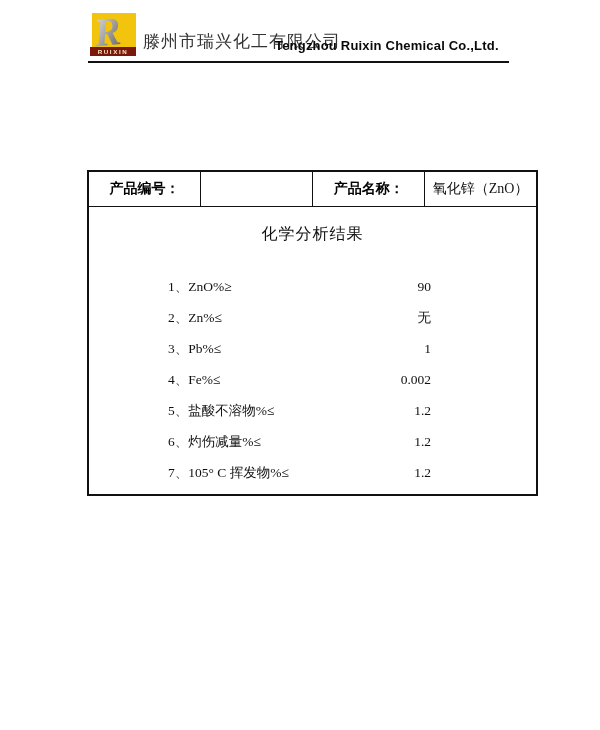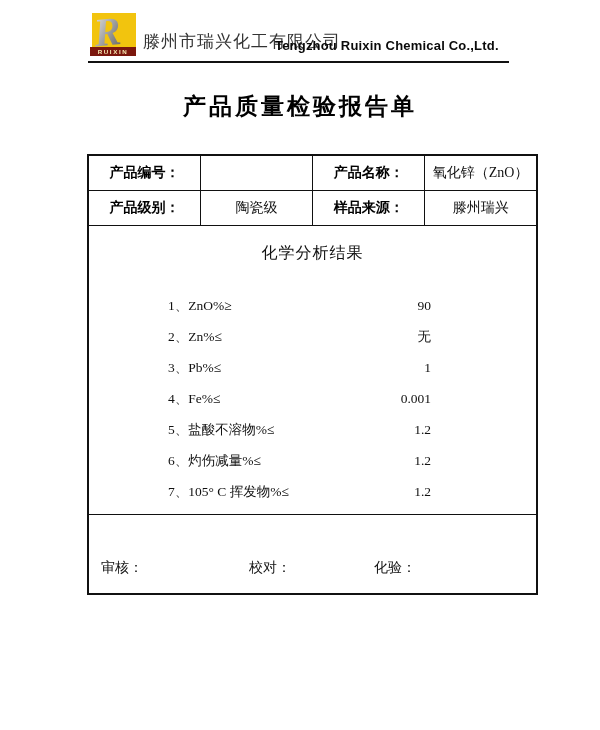--- a/index.html
+++ b/index.html
@@ -26,21 +26,21 @@
     font-weight:bold; font-size:13px; color:#0a0a0a; letter-spacing:0.2px; white-space:nowrap;
   }
   
   .title {
     position:absolute; top:91px; left:0; width:100%; text-align:center;
     font-family:"Liberation Sans","DejaVu Sans",sans-serif;
     font-weight:bold; font-size:23px; letter-spacing:3px; color:#000;
   }
   
   .report-table {
-    position:absolute; left:87px; top:154px; width:451px;
+    position:absolute; left:87px; top:170px; width:451px;
     border-collapse:collapse; table-layout:fixed;
     border:2px solid #111;
     padding-left:21px;
   }
   .report-table td {
     border:1.5px solid #111; text-align:center; vertical-align:middle;
     font-size:14px; overflow:hidden;
   }
   .report-table tr.info-row { height:35px; }
   td.lbl {
@@ -82,82 +82,68 @@
       </defs>
       <rect x="4" y="0" width="44" height="35" fill="#F2C40E"></rect>
       <rect x="2" y="34" width="46" height="9" fill="#7B170D"></rect>
       <text x="6" y="32" font-size="40" font-style="italic" font-weight="bold" font-family="'Liberation Serif','DejaVu Serif',serif" fill="url(#lg-sil)" transform="rotate(-6 20 18)">R</text>
       <text x="25" y="41" text-anchor="middle" font-size="6.2" font-weight="bold" letter-spacing="1.6" fill="#F6E9B2" font-family="'Liberation Sans','DejaVu Sans',sans-serif">RUIXIN</text>
     </svg>
     <div class="company-cn">滕州市瑞兴化工有限公司</div>
     <div class="company-en">Tengzhou Ruixin Chemical Co.,Ltd.</div>
   </div>
 
-  <h1 class="title">产品质量检验报告单</h1>
 
   <table class="report-table">
     <colgroup>
       <col style="width:25%">
         <col style="width:25%">
         <col style="width:25%">
         <col style="width:25%">
     </colgroup>
     <tbody>
       <tr class="info-row">
         <td class="lbl">产品编号：</td>
         <td class="val"></td>
         <td class="lbl">产品名称：</td>
         <td class="val">氧化锌（ZnO）</td>
-      </tr>
-      <tr class="info-row">
-        <td class="lbl">产品级别：</td>
-        <td class="val">陶瓷级</td>
-        <td class="lbl">样品来源：</td>
-        <td class="val">滕州瑞兴</td>
       </tr>
 
       <tr>
         <td colspan="4" class="chem-cell val">
           <div class="chem-header">化学分析结果</div>
           <div class="chem-list">
             <div class="chem-item">
               <span class="chem-name">1、ZnO%≥</span>
               <span class="chem-value">90</span>
             </div>
             <div class="chem-item">
               <span class="chem-name">2、Zn%≤</span>
               <span class="chem-value">无</span>
             </div>
             <div class="chem-item">
               <span class="chem-name">3、Pb%≤</span>
               <span class="chem-value">1</span>
             </div>
             <div class="chem-item">
               <span class="chem-name">4、Fe%≤</span>
-              <span class="chem-value">0.001</span>
+              <span class="chem-value">0.002</span>
             </div>
             <div class="chem-item">
               <span class="chem-name">5、盐酸不溶物%≤</span>
               <span class="chem-value">1.2</span>
             </div>
             <div class="chem-item">
               <span class="chem-name">6、灼伤减量%≤</span>
               <span class="chem-value">1.2</span>
             </div>
             <div class="chem-item">
               <span class="chem-name">7、105° C 挥发物%≤</span>
               <span class="chem-value">1.2</span>
             </div>
           </div>
         </td>
       </tr>
 
 
-      <tr>
-        <td colspan="4" class="sign-cell val">
-          <span class="sig sig1">审核：</span>
-          <span class="sig sig2">校对：</span>
-          <span class="sig sig3">化验：</span>
-        </td>
-      </tr>
     </tbody>
   </table>
 </div>
 
 </body></html>

